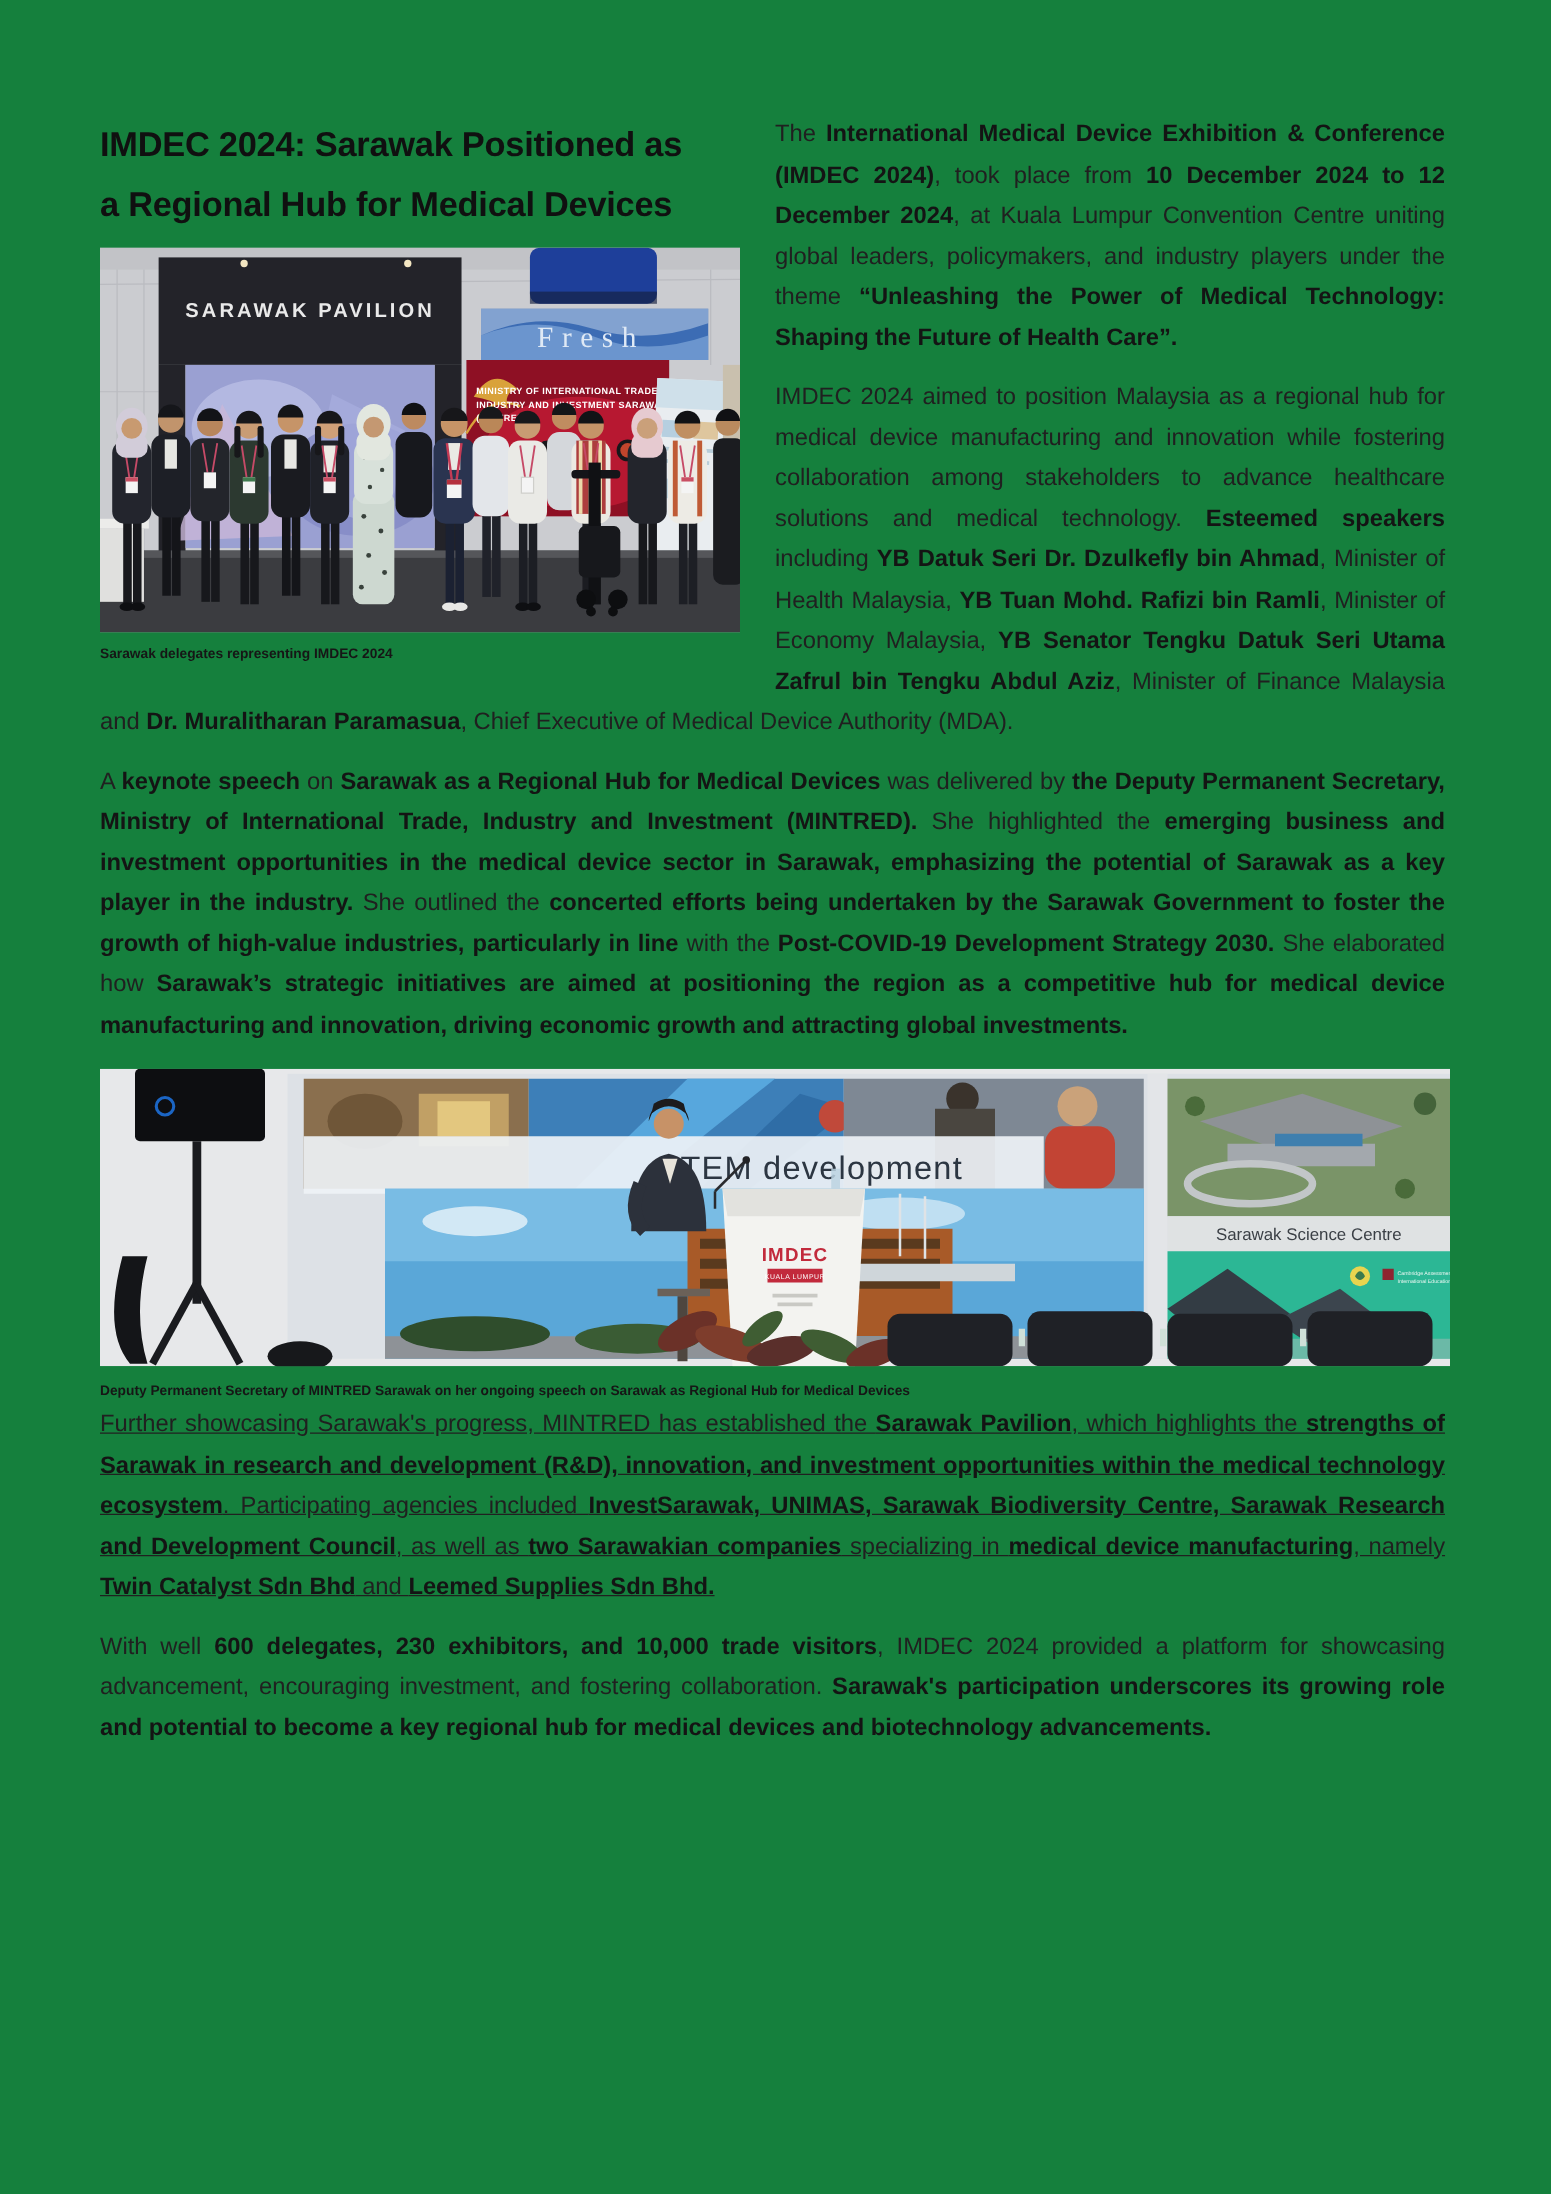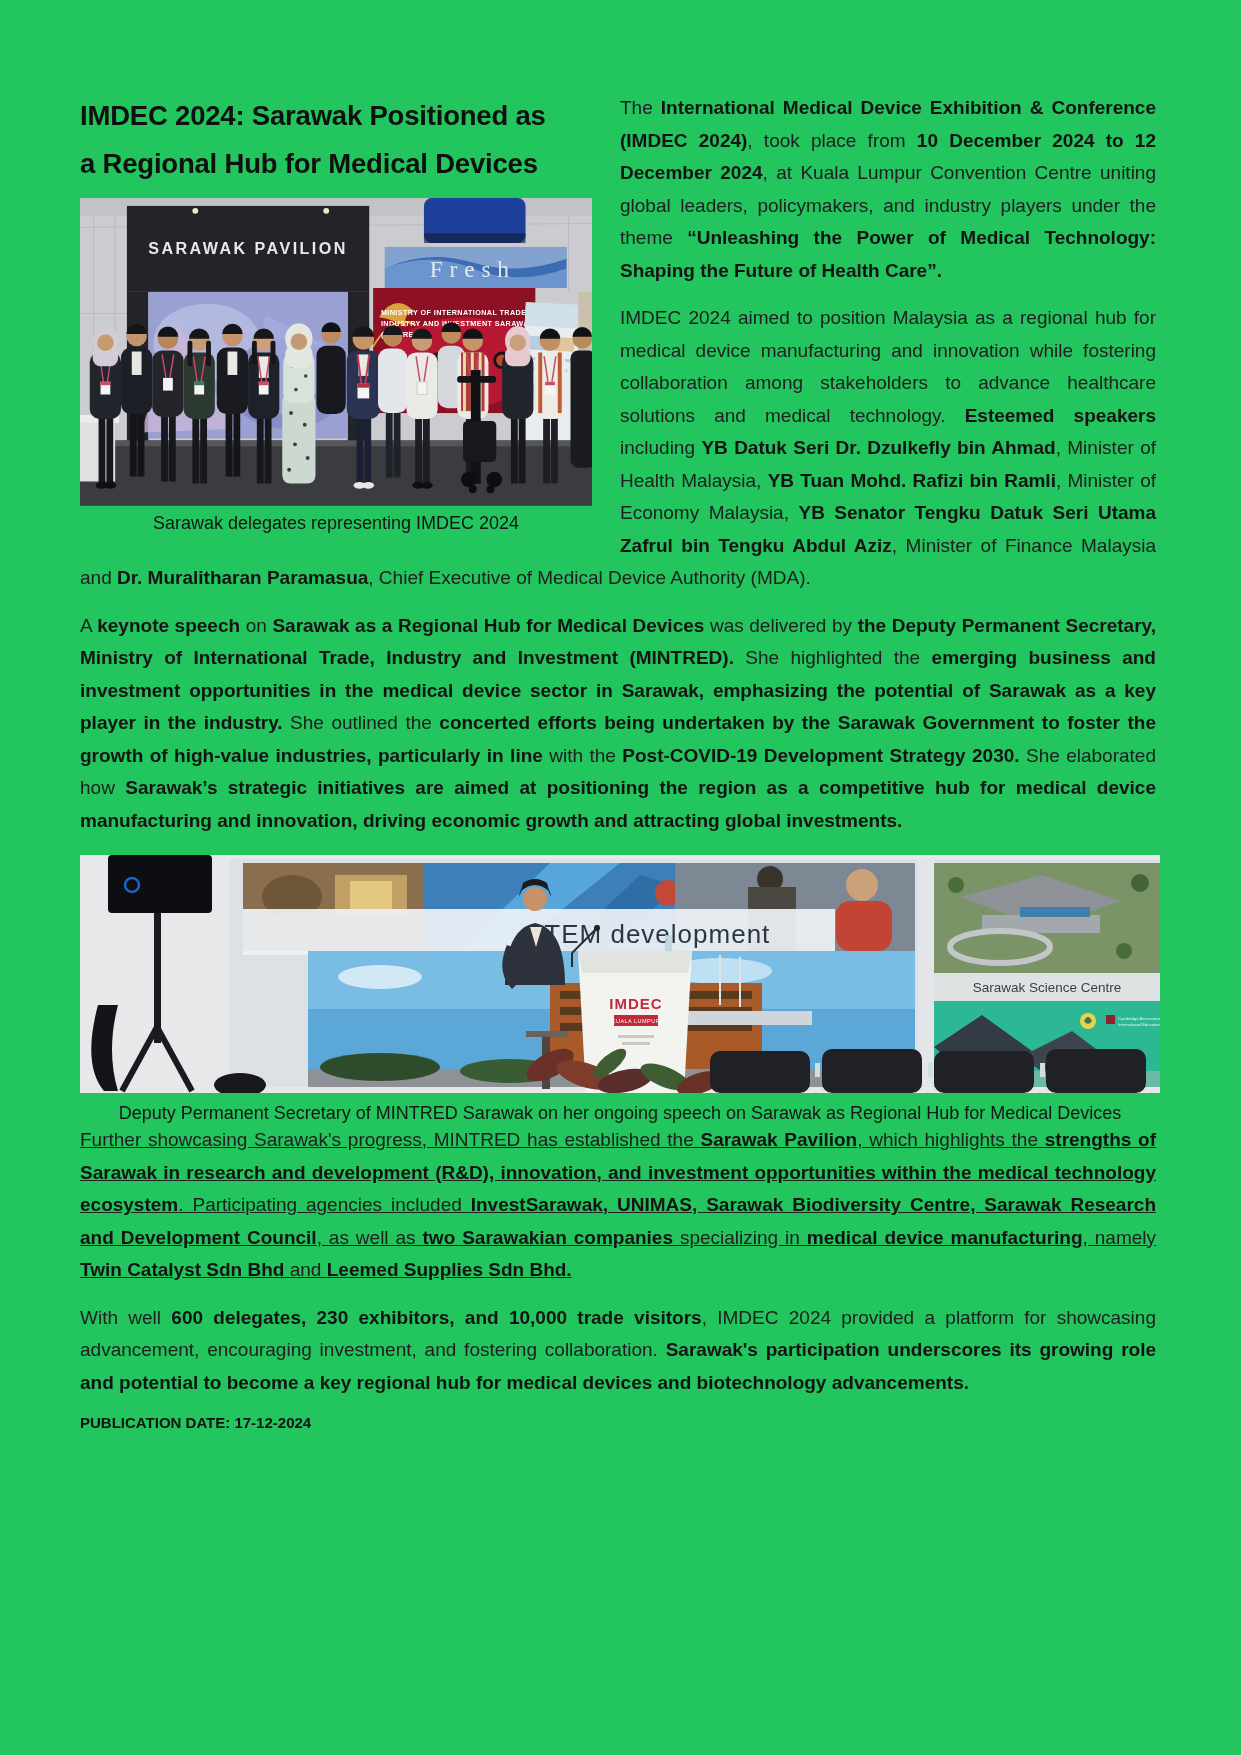--- a/index.html
+++ b/index.html
@@ -1,24 +1,24 @@
 <!DOCTYPE html>
 <html><head>
 <meta charset="utf-8">
 <style>
   html,body{margin:0;padding:0;background:#ffffff;}
-  .page{width:1241px;height:1755px;background:#22c55e;position:relative;overflow:hidden;
+  .page{width:1241px;height:1755px;background:#15803d;position:relative;overflow:hidden;
         font-family:"Liberation Sans","DejaVu Sans",sans-serif;color:#1d1d1d;}
   .content{padding:92px 81px 0 80px;}
   .leftblock{float:left;width:512px;margin-right:28px;}
   h1.title{margin:0 0 10px 0;font-size:27.5px;line-height:48px;font-weight:700;color:#101010;letter-spacing:-0.2px;}
   h1.title span{display:block;white-space:nowrap;}
   figure{margin:0;padding:0;}
   .photo{display:block;}
-  .cap{font-size:18px;font-weight:400;text-align:center;line-height:21px;color:#161616;}
+  .cap{font-size:11px;font-weight:700;text-align:left;line-height:21px;color:#161616;}
   .cap1{margin-top:7px;}
   .cap2{margin-top:10px;}
   p.body{font-size:19px;line-height:32.5px;text-align:justify;margin:0 4px 15px 0;color:#202020;}
   p.body b{font-weight:700;color:#141414;}
   .photo2wrap{clear:both;margin:18px 0 0 0;}
   .p-after-photo{margin-top:18px;text-decoration:underline;}
   .endline{font-size:15px;font-weight:700;margin-top:20px;color:#121212;}
   .publine{font-size:15px;font-weight:700;margin-top:14px;color:#121212;}
   svg text{font-family:"Liberation Sans","DejaVu Sans",sans-serif;}
   svg text.serif{font-family:"Liberation Serif","DejaVu Serif",serif;}
@@ -422,16 +422,15 @@
           <rect x="848" y="208" width="5" height="14" fill="#cfe0d8"></rect>
           <rect x="960" y="208" width="5" height="14" fill="#cfe0d8"></rect>
         </g>
       </svg>
       <figcaption class="cap cap2">Deputy Permanent Secretary of MINTRED Sarawak on her ongoing speech on Sarawak as Regional Hub for Medical Devices</figcaption>
     </figure>
 
     <p class="body p-after-photo"><span>Further showcasing Sarawak's progress, MINTRED has established the </span><b>Sarawak Pavilion</b><span>, which highlights the </span><b>strengths of Sarawak in research and development (R&amp;D), innovation, and investment opportunities within the medical technology ecosystem</b><span>. Participating agencies included </span><b>InvestSarawak, UNIMAS, Sarawak Biodiversity Centre, Sarawak Research and Development Council</b><span>, as well as </span><b>two Sarawakian companies</b><span> specializing in </span><b>medical device manufacturing</b><span>, namely </span><b>Twin Catalyst Sdn Bhd</b><span> and </span><b>Leemed Supplies Sdn Bhd.</b></p>
     <p class="body"><span>With well </span><b>600 delegates, 230 exhibitors, and 10,000 trade visitors</b><span>, IMDEC 2024 provided a platform for showcasing advancement, encouraging investment, and fostering collaboration. </span><b>Sarawak's participation underscores its growing role and potential to become a key regional hub for medical devices and biotechnology advancements.</b></p>
 
-    <div class="publine">PUBLICATION DATE: 17-12-2024</div>
 
   </div>
 </div>
 
 </body></html>

